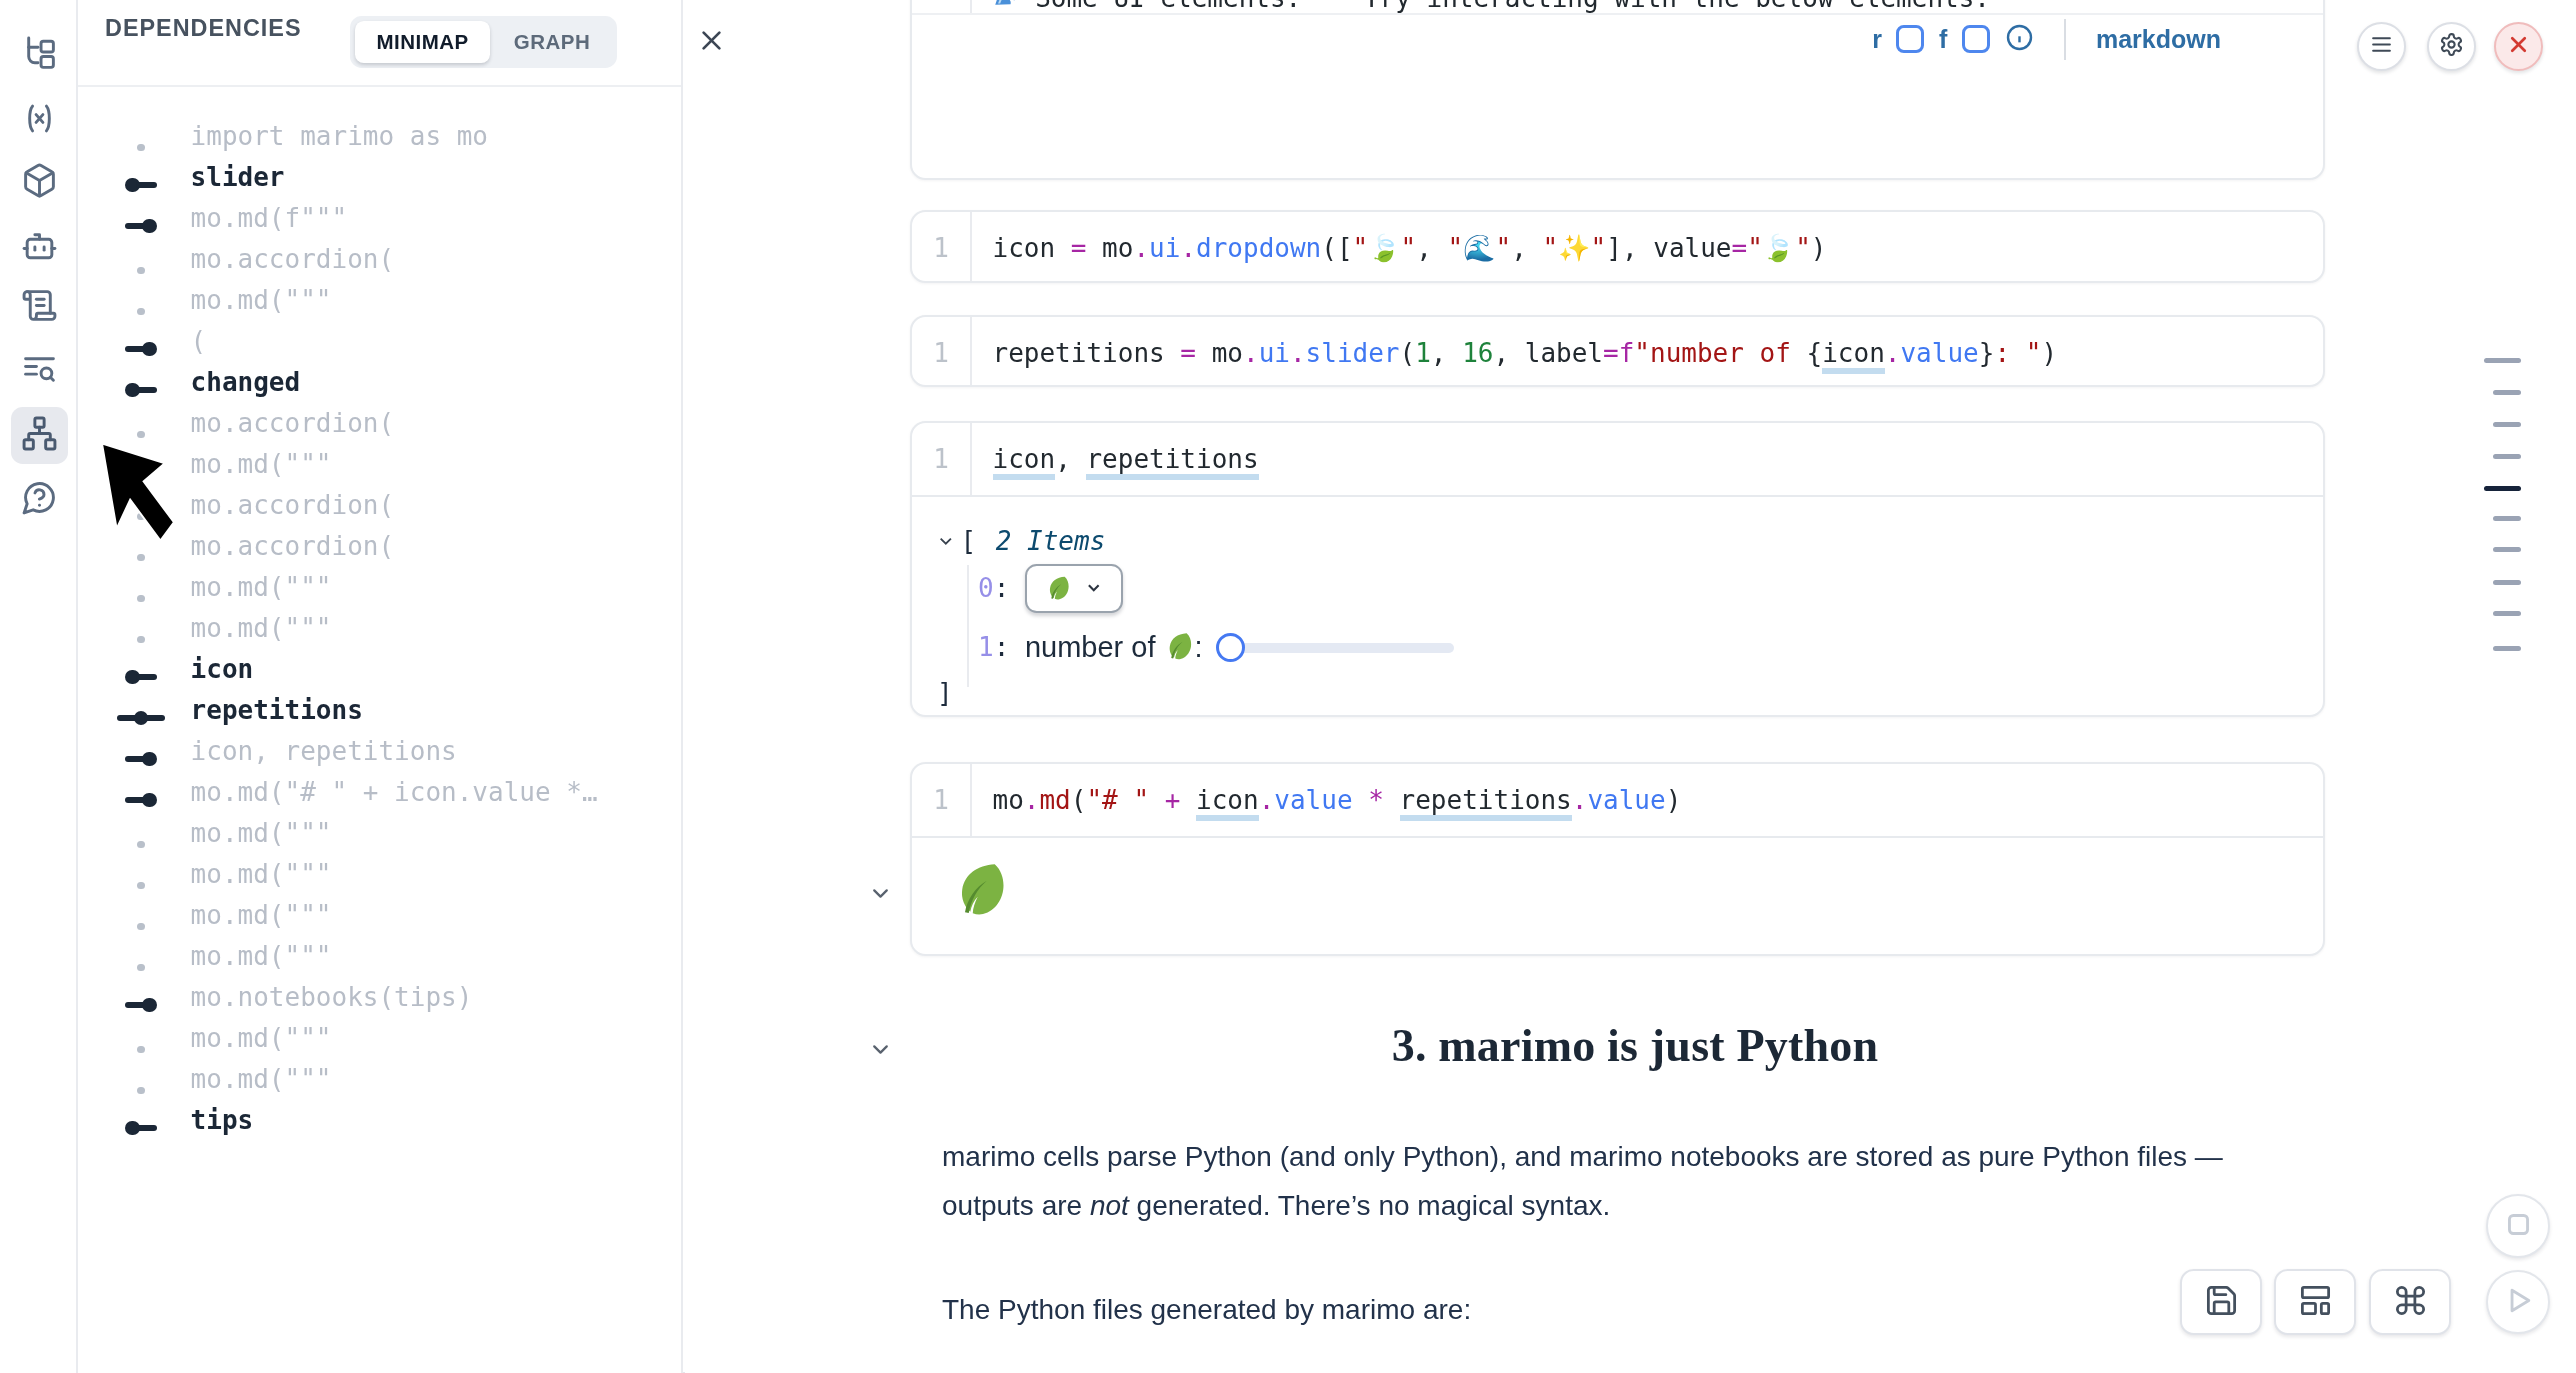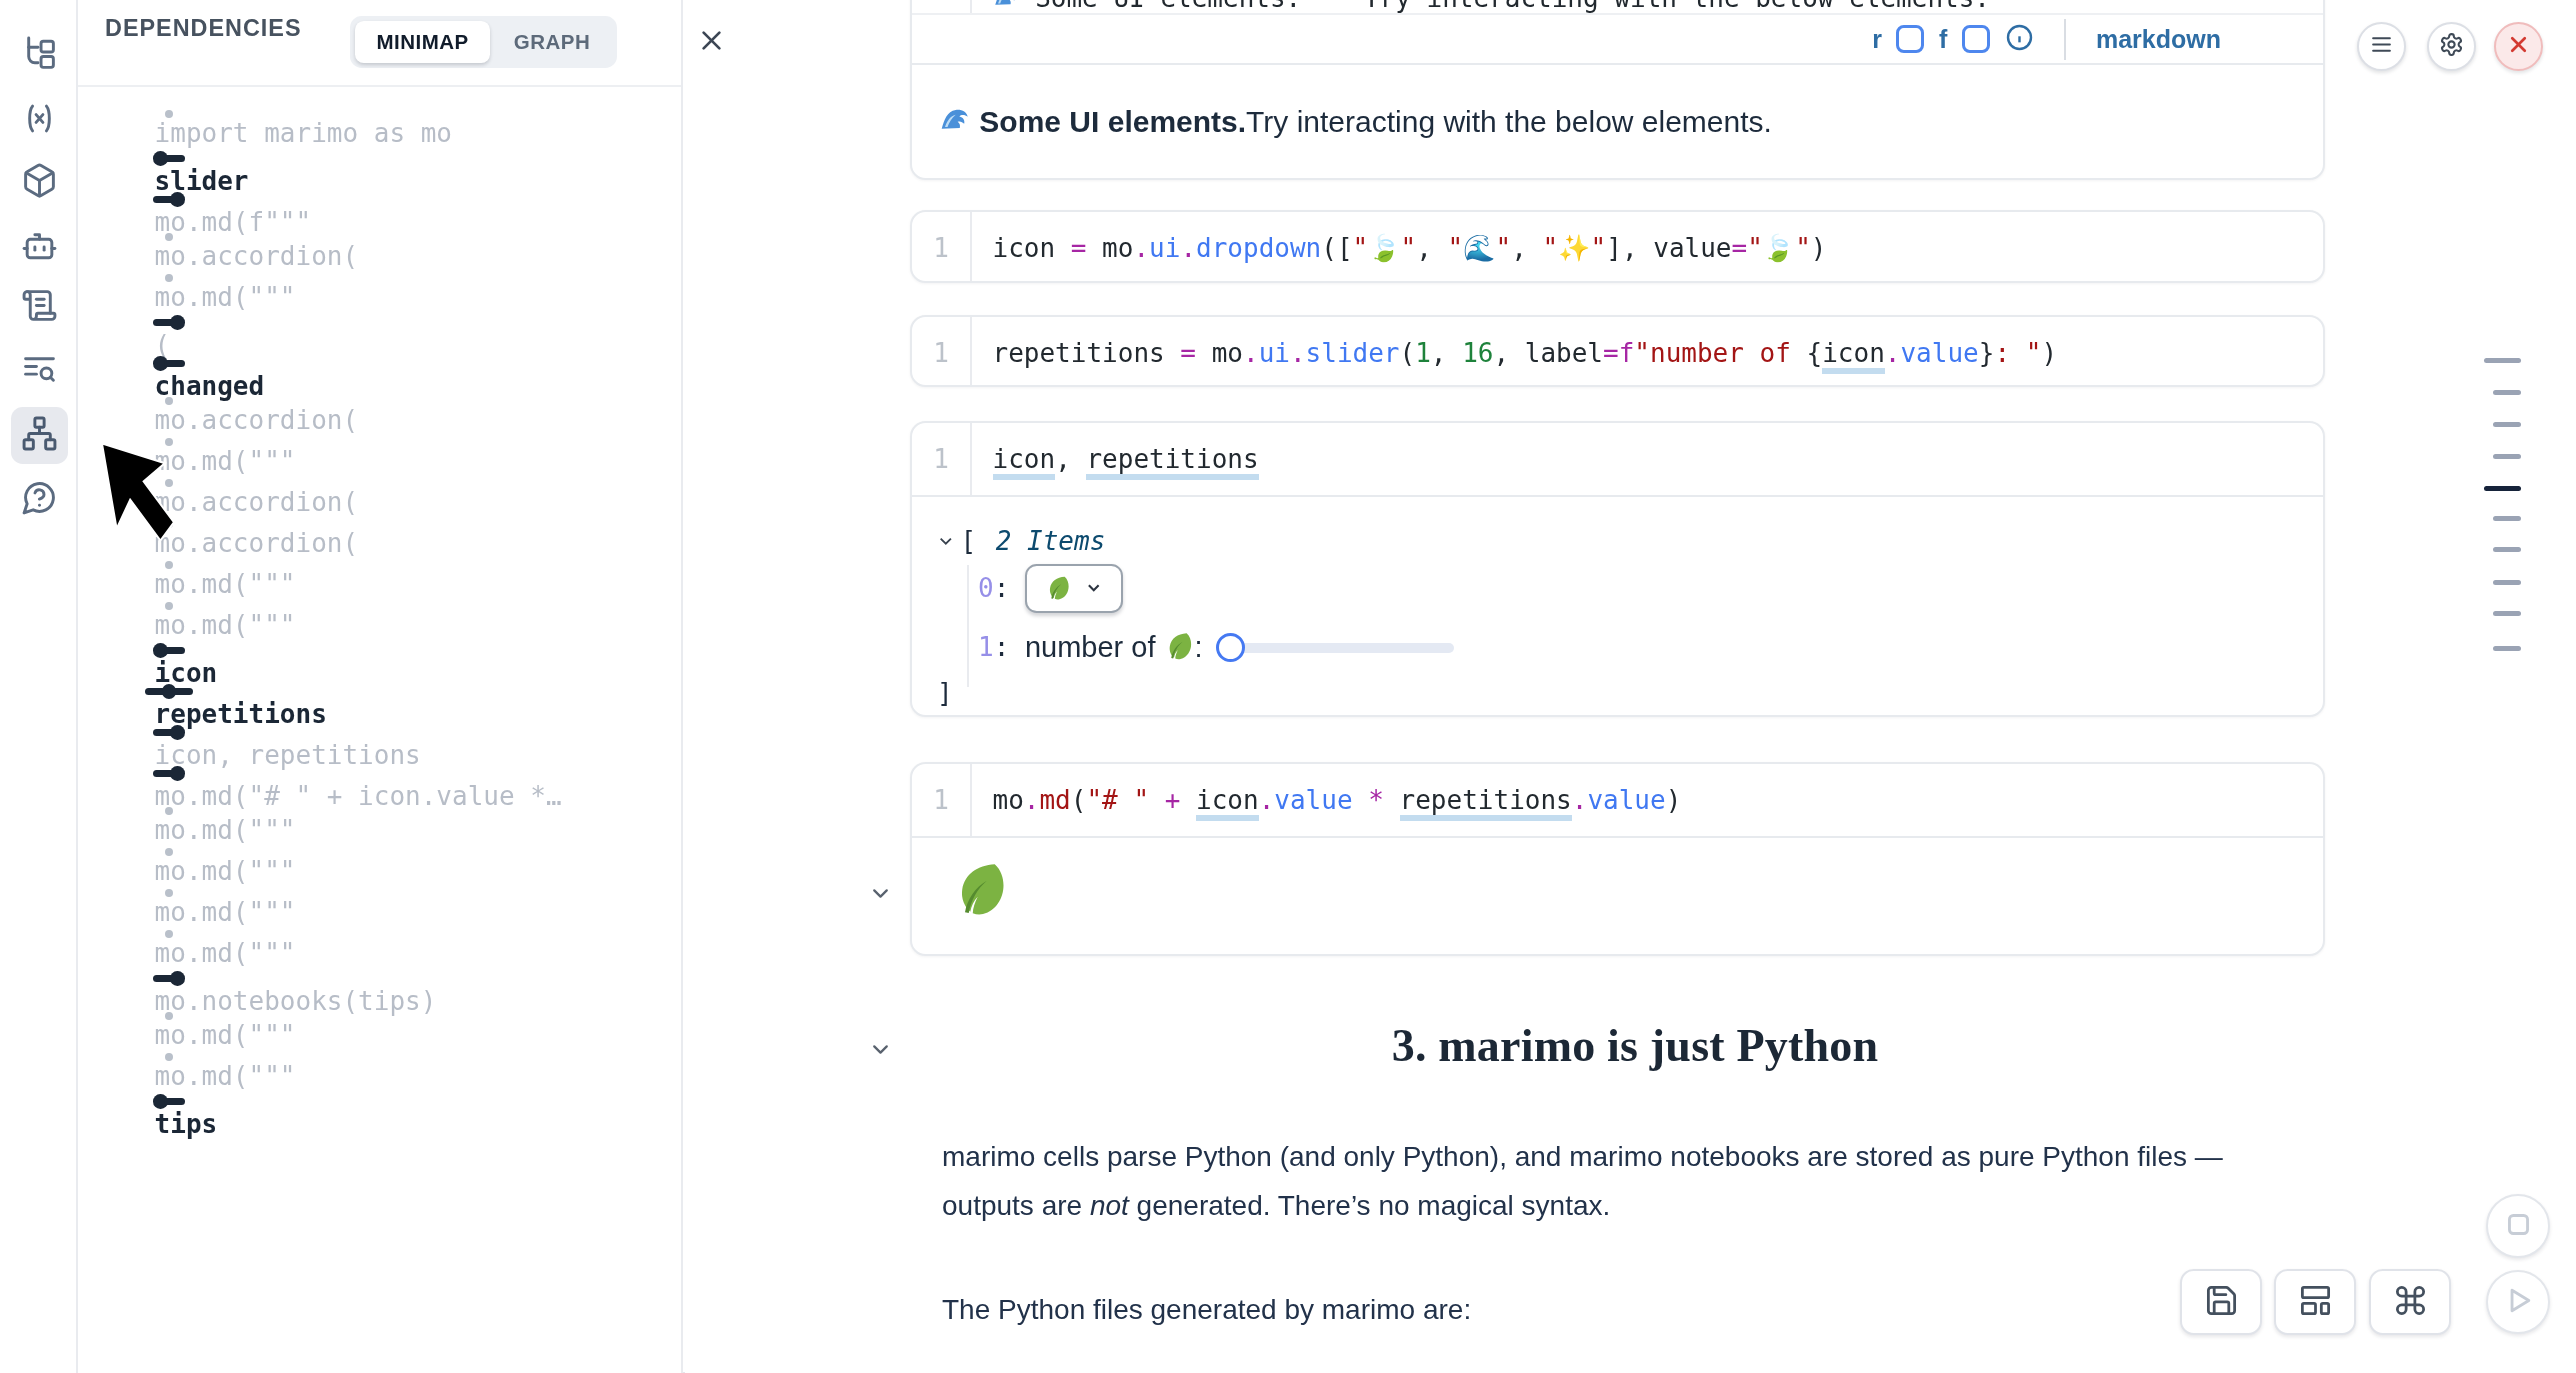--- a/index.html
+++ b/index.html
@@ -28,21 +28,21 @@
          border-radius:11.7px; display:flex; align-items:center; padding:4.9px; gap:2px; }
   .seg-btn { height:42px; display:flex; align-items:center; padding:0 21.5px; border-radius:8.8px;
              font-size:20.5px; font-weight:bold; letter-spacing:0.5px; color:#5d6a7a; cursor:pointer; }
   .seg-btn.on { background:#fff; color:#111c2b; box-shadow:0 2px 3.9px rgba(16,24,40,.18); }
   .panel-close { position:absolute; left:618px; top:27px; width:31px; height:31px;
                  display:flex; align-items:center; justify-content:center; }
   .panel-close svg { width:27px; height:27px; stroke:#3c4654; stroke-width:2.4; fill:none;
                      stroke-linecap:round; }
 
   .mm-list { position:absolute; left:0; top:87px; width:603px; padding-top:23.4px; }
-  .mm-row { height:41px; display:flex; align-items:flex-start; padding-left:59px;flex-direction:column; }
+  .mm-row { height:41px; display:flex; align-items:flex-end; padding-left:31px; }
   .mm-marker { width:64px; display:flex; align-items:center; justify-content:center; flex:none; }
   .mm-dot-sm { width:7.8px; height:7.8px; border-radius:50%; background:#b9c0ca; }
   .mm-dot-lg { width:14.6px; height:14.6px; border-radius:50%; background:#1b2736; flex:none; }
   .mm-tail { width:20.5px; height:6.8px; border-radius:3.9px; background:#1b2736; flex:none; }
   .mm-tail.l { margin-right:-3.9px; }
   .mm-tail.r { margin-left:-3.9px; }
   .mm-label { margin-left:17.6px; font-family:"DejaVu Sans Mono","Liberation Mono",monospace;
               font-size:26px; white-space:pre; }
   .mm-label.gray { color:#b7bdc7; }
   .mm-label.dark { color:#1b2736; font-weight:600; }
@@ -430,26 +430,20 @@
         <span class="blue-lab">f</span>
         <span class="chk"></span>
         <span class="info-i"><svg viewBox="0 0 24 24">
               <circle cx="12" cy="12" r="9.5"></circle>
               <path d="M12 11v5"></path>
               <path d="M12 7.5h.01"></path>
             </svg></span>
         <span class="vdiv"></span>
         <span class="blue-lab">markdown</span>
       </div>
-      <div class="md-out">
-        <span><span class="emj"><svg viewBox="0 0 24 24" width="32" height="32">
-                <path fill="#4a90d9" d="M2 18.5C4 12 6 5.5 12.5 4.5c4.3-.6 8.2 1.2 9 5-2-1.6-5-1.6-6.2-.2 3 .6 4.2 3 3.6 5.5-1.4-1.4-3.3-2.3-4.9-1.4 1.5 1 2.1 2.7 1.6 4.6z"></path>
-                <path fill="#bcdcf5" d="M4.5 17.3c1.4-4.2 3.6-8.2 8-9.3-3 2.6-5 5.7-6.1 9.3z"></path>
-              </svg></span></span>&nbsp;<b>Some UI elements.</b><span> Try interacting with the below elements.</span>
-      </div>
     </section>
 
     <section class="cell cell-b">
       <div class="code-row">
         <div class="gutter">1</div>
         <div class="gutter-sep"></div>
         <div class="code"><span class="tk-d">icon</span><span class="tk-d"> </span><span class="tk-o">=</span><span class="tk-d"> mo</span><span class="tk-o">.</span><span class="tk-b">ui</span><span class="tk-o">.</span><span class="tk-b">dropdown</span><span class="tk-d">([</span><span class="tk-r">"</span><span class="tk-d">🍃</span><span class="tk-r">"</span><span class="tk-d">, </span><span class="tk-r">"</span><span class="tk-d">🌊</span><span class="tk-r">"</span><span class="tk-d">, </span><span class="tk-r">"</span><span class="tk-d">✨</span><span class="tk-r">"</span><span class="tk-d">], value</span><span class="tk-o">=</span><span class="tk-r">"</span><span class="tk-d">🍃</span><span class="tk-r">"</span><span class="tk-d">)</span></div>
       </div>
     </section>
 

